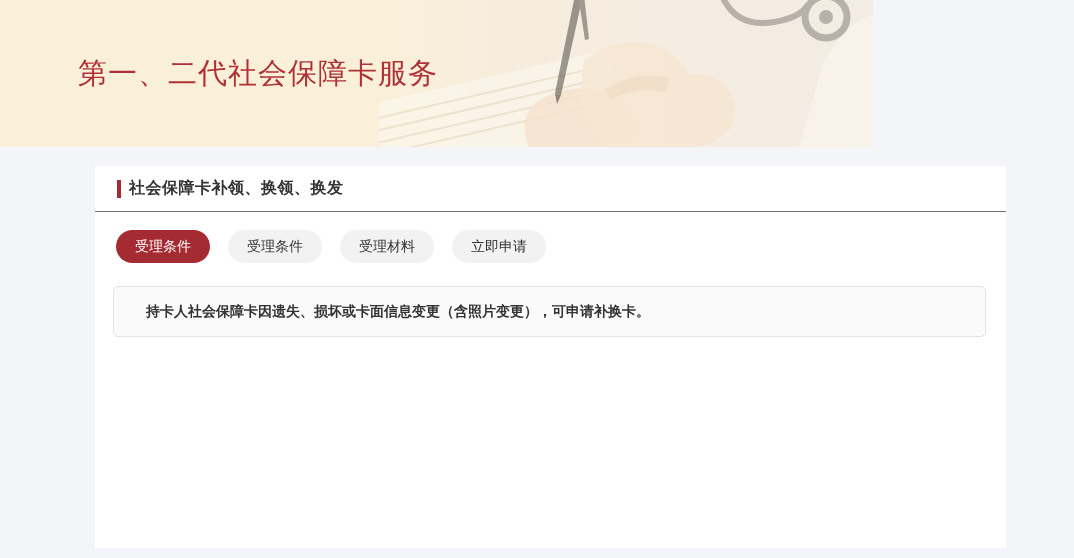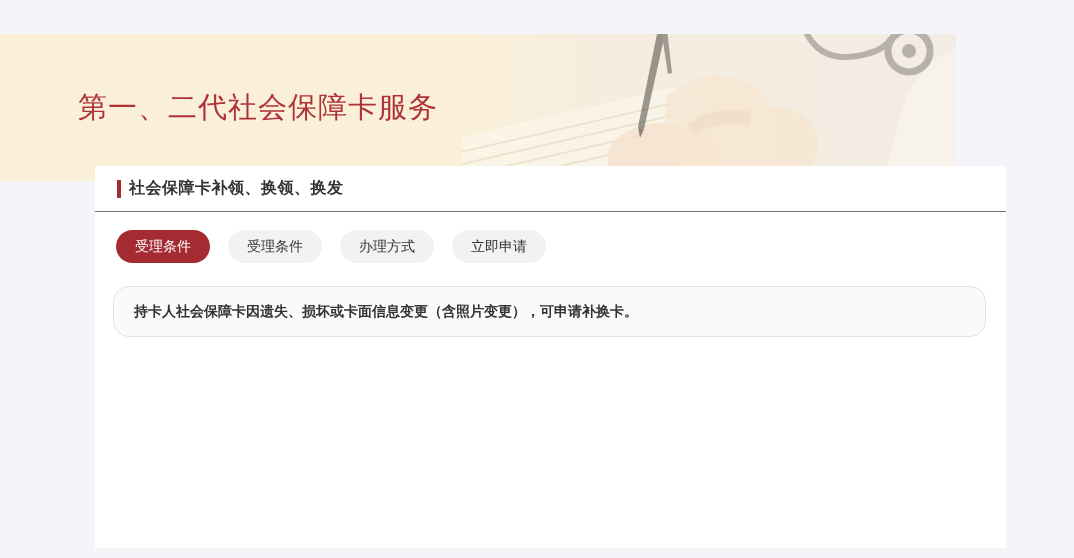--- a/index.html
+++ b/index.html
@@ -16,25 +16,24 @@
   html,body{width:1074px;height:558px;overflow:hidden;}
   body{
     font-family:"Liberation Sans","DejaVu Sans",sans-serif;
     background:var(--page-bg,#F4F5F8);
     position:relative;
   }
 
   
   .banner{
     position:relative;
-    width:956px;
+    width:873px;
     height:147px;
     background:var(--banner-bg,#FAF0D9);
     overflow:hidden;
-    margin-top:34px;
   }
   .banner-photo{
     position:absolute;
     top:0;right:0;
     width:494px;height:147px;
   }
   .banner-title{
     position:absolute;
     left:78px;
     top:50%;
@@ -101,24 +100,24 @@
     background:var(--accent-red,#A42B32);
     color:#FFFFFF;
   }
 
   
   .content-box{
     margin:23px 20px 0 18px;
     min-height:47px;
     border:1px solid var(--box-border,#E3E3E3);
     background:var(--box-bg,#FAFAFA);
-    border-radius:16px;
+    border-radius:5px;
     display:flex;
     align-items:flex-start;
-    padding:14px 20px;
+    padding:14px 32px;
   }
   .content-text{
     font-size:14px;
     font-weight:bold;
     color:var(--text-dark,#333);
     line-height:1.5;
   }
 </style>
 </head>
 <body>
@@ -171,21 +170,21 @@
 <div class="card">
 
   <div class="card-title-row">
     <span class="title-bar"></span>
     <span class="card-title">社会保障卡补领、换领、换发</span>
   </div>
 
   <div class="tabs">
     <button class="tab-pill active">受理条件</button>
     <button class="tab-pill">受理条件</button>
-    <button class="tab-pill">办理方式</button>
+    <button class="tab-pill">受理材料</button>
     <button class="tab-pill">立即申请</button>
   </div>
 
   <div class="content-box">
     <p class="content-text">持卡人社会保障卡因遗失、损坏或卡面信息变更（含照片变更），可申请补换卡。</p>
   </div>
 
 </div>
 
 </body></html>

